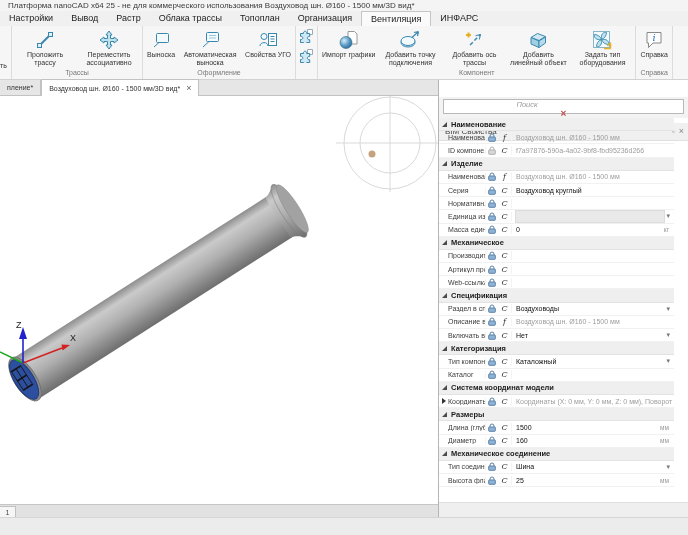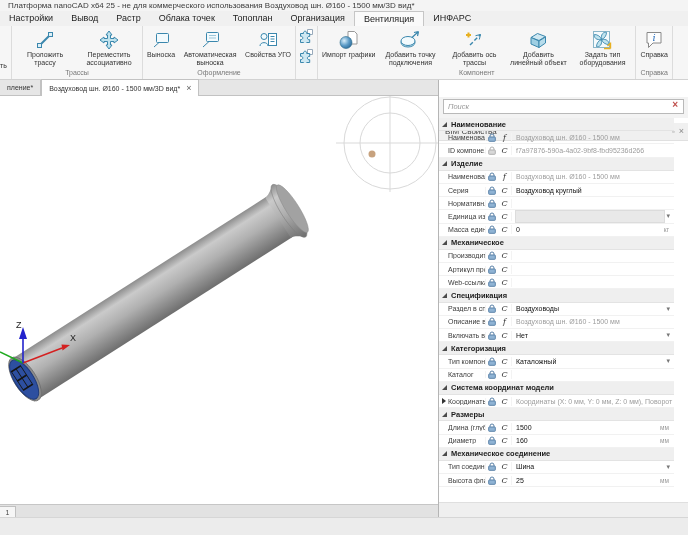--- a/index.html
+++ b/index.html
@@ -51,21 +51,21 @@
   
   .panel{position:absolute;left:438px;top:80px;width:250px;height:437px;background:#ffffff;
     border-left:1px solid #b5b5b5;box-sizing:border-box;}
   .panel-header{position:absolute;left:0;top:0;right:0;height:17px;background:#f0f0f0;border-bottom:1px solid #e0e0e0;
     font-size:8px;color:#444;line-height:17px;padding-left:6px;margin-top:43px;}
   .panel-header .ph-icons{position:absolute;right:4px;top:0;height:17px;display:flex;align-items:center;gap:4px;color:#888;}
   .ph-pin{font-size:7px;line-height:7px;}
   .ph-close{font-size:9px;line-height:9px;}
   .search-row{position:absolute;left:0;top:17px;right:0;height:21px;background:#f3f3f3;}
   .search-box{position:absolute;left:4px;right:4px;top:2px;height:15px;background:#fff;border:1px solid #b9b9b9;
-    display:flex;box-sizing:border-box;}
+    display:flex;align-items:center;box-sizing:border-box;flex-direction:column;}
   .search-box input{flex:1;border:none;outline:none;font-size:7.5px;font-style:italic;color:#444;
     padding:0 0 0 4px;background:transparent;font-family:"Liberation Sans",sans-serif;min-width:0;}
   .search-box input::placeholder{color:#999;font-style:italic;}
   .search-clear{color:#c0504d;font-size:10px;line-height:10px;padding:0 5px;font-weight:bold;cursor:default;}
 
   .grid{position:absolute;left:0;top:38px;right:14px;}
   .psection{display:flex;align-items:center;height:13.2px;background:#efefef;border-bottom:1px solid #e3e3e3;
     font-size:7.5px;font-weight:bold;color:#1c1c1c;box-sizing:border-box;}
   .psection .tri{width:0;height:0;border-bottom:5px solid #4a4a4a;border-left:5px solid transparent;margin:0 4px 0 3px;}
   .prow{display:flex;align-items:center;height:13.2px;border-bottom:1px solid #f1f1f1;font-size:7px;color:#3c3c3c;
@@ -88,21 +88,21 @@
 <body>
 
 <div class="window">
 
   <div class="titlebar">Платформа nanoCAD x64 25 - не для коммерческого использования Воздуховод шн. Ø160 - 1500 мм/3D вид*</div>
 
   <div class="menubar">
       <div class="menu-item">Настройки</div>
       <div class="menu-item">Вывод</div>
       <div class="menu-item">Растр</div>
-      <div class="menu-item">Облака точек</div>
+      <div class="menu-item">Облака трассы</div>
       <div class="menu-item">Топоплан</div>
       <div class="menu-item">Организация</div>
       <div class="menu-item active">Вентиляция</div>
       <div class="menu-item">ИНФАРС</div>
     </div>
 
   <div class="ribbon">
     <div class="ribbon-clip">
       <div class="cliplab">ть</div>
     </div>

